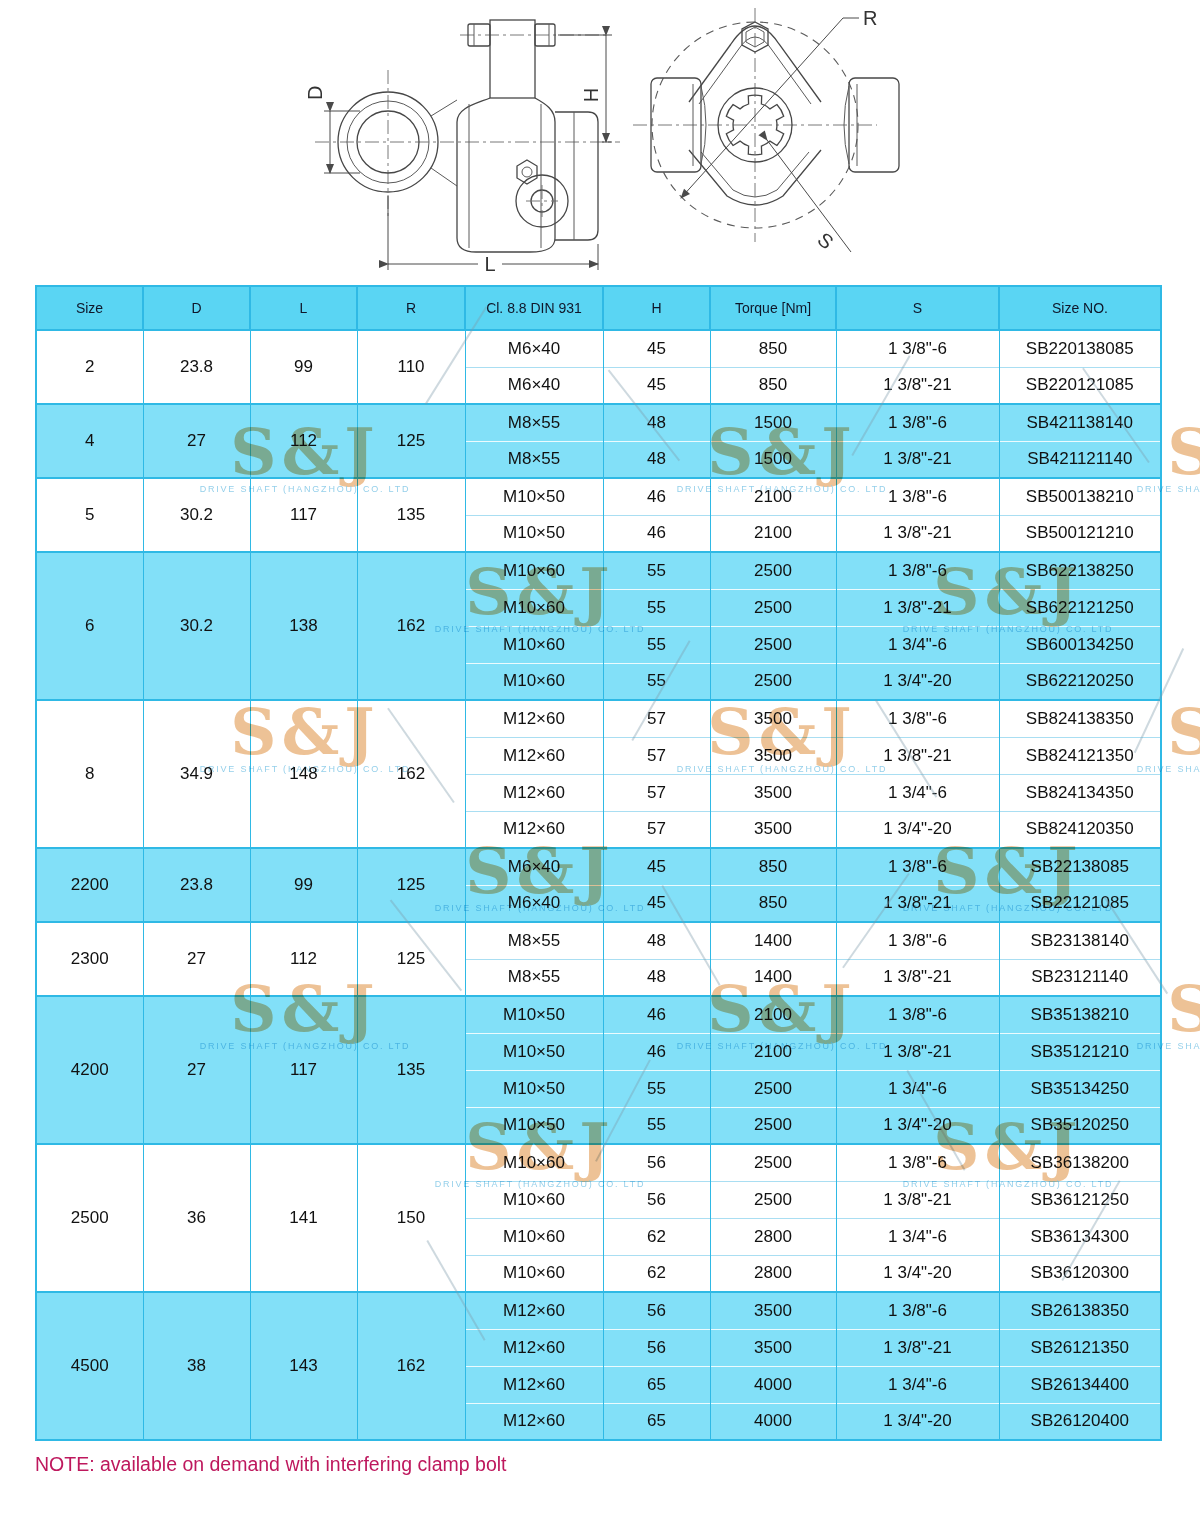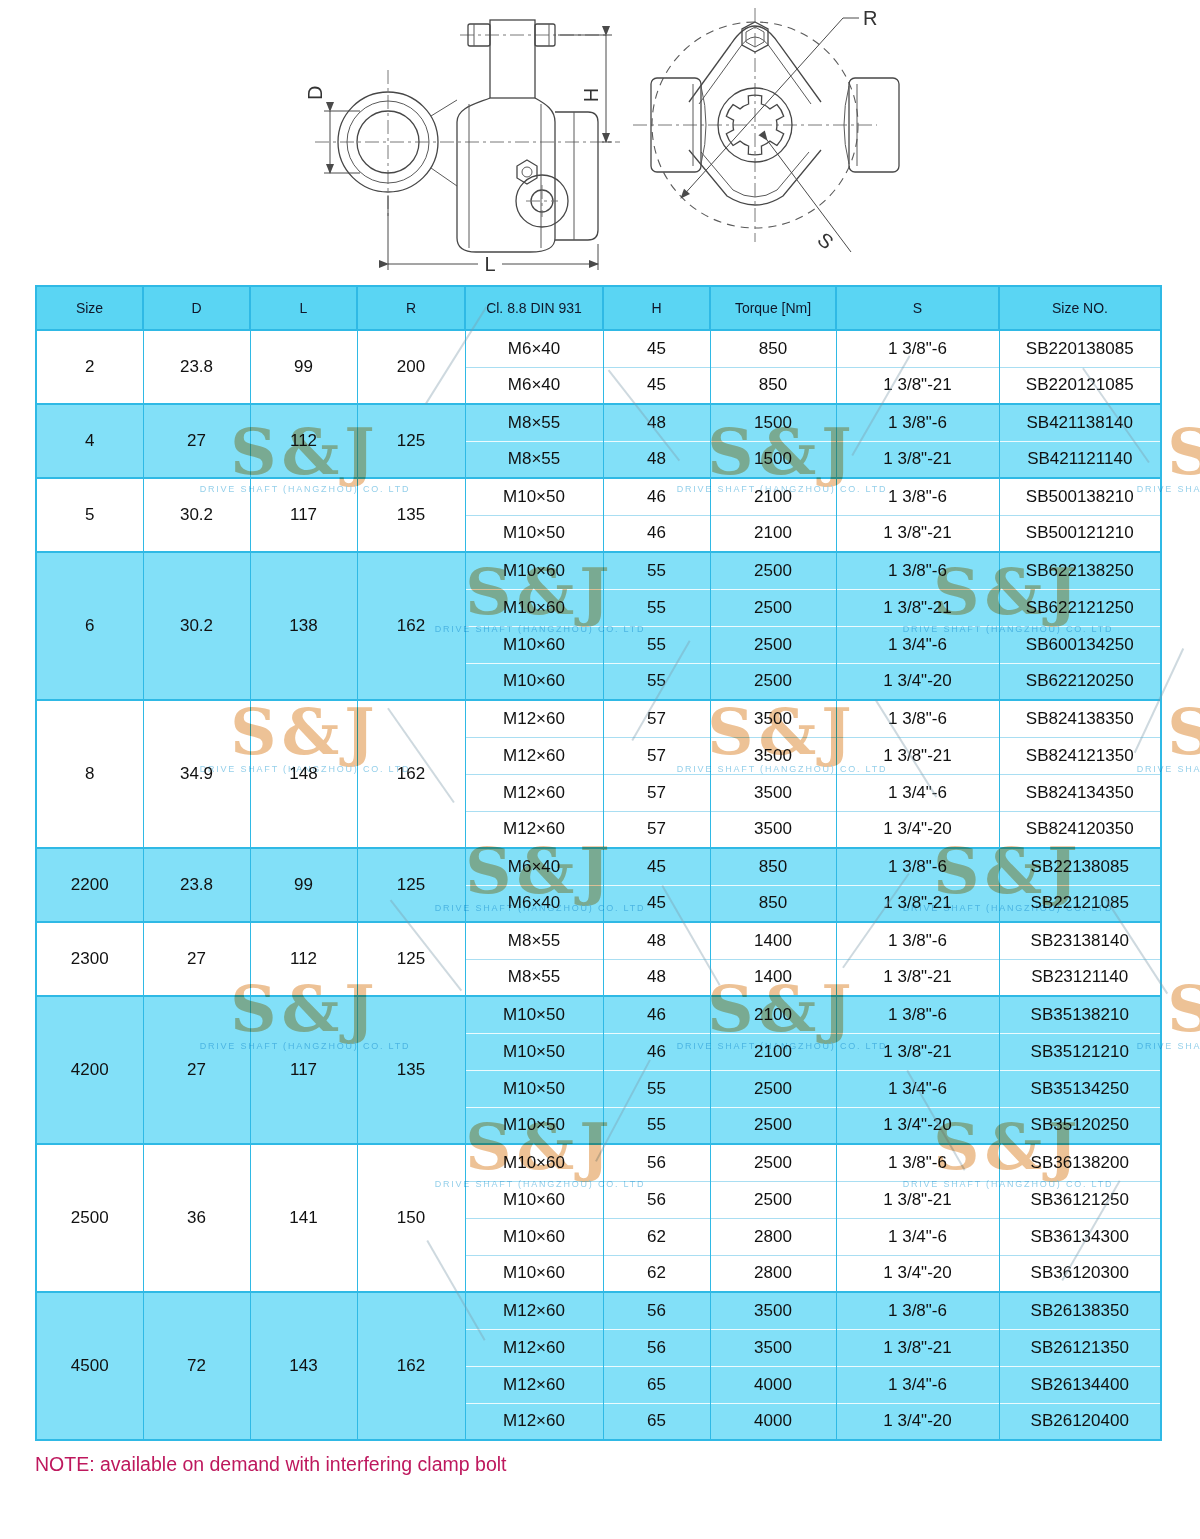--- a/index.html
+++ b/index.html
@@ -172,21 +172,21 @@
             <th>Torque [Nm]</th>
             <th>S</th>
             <th>Size NO.</th>
           </tr>
         </thead>
     <tbody id="table-body">
           <tr class="group-start">
             <td rowspan="2" class="gcell">2</td>
             <td rowspan="2" class="gcell">23.8</td>
             <td rowspan="2" class="gcell">99</td>
-            <td rowspan="2" class="gcell">200</td>
+            <td rowspan="2" class="gcell">110</td>
             <td class="detail">M6×40</td>
             <td class="detail">45</td>
             <td class="detail">850</td>
             <td class="detail">1 3/8"-6</td>
             <td class="detail">SB220138085</td>
           </tr>
           <tr class="sub">
             <td class="detail">M6×40</td>
             <td class="detail">45</td>
             <td class="detail">850</td>
@@ -388,21 +388,21 @@
           </tr>
           <tr class="sub">
             <td class="detail">M10×60</td>
             <td class="detail">62</td>
             <td class="detail">2800</td>
             <td class="detail">1 3/4"-20</td>
             <td class="detail">SB36120300</td>
           </tr>
           <tr class="blue group-start">
             <td rowspan="4" class="gcell">4500</td>
-            <td rowspan="4" class="gcell">72</td>
+            <td rowspan="4" class="gcell">38</td>
             <td rowspan="4" class="gcell">143</td>
             <td rowspan="4" class="gcell">162</td>
             <td class="detail">M12×60</td>
             <td class="detail">56</td>
             <td class="detail">3500</td>
             <td class="detail">1 3/8"-6</td>
             <td class="detail">SB26138350</td>
           </tr>
           <tr class="blue sub">
             <td class="detail">M12×60</td>

